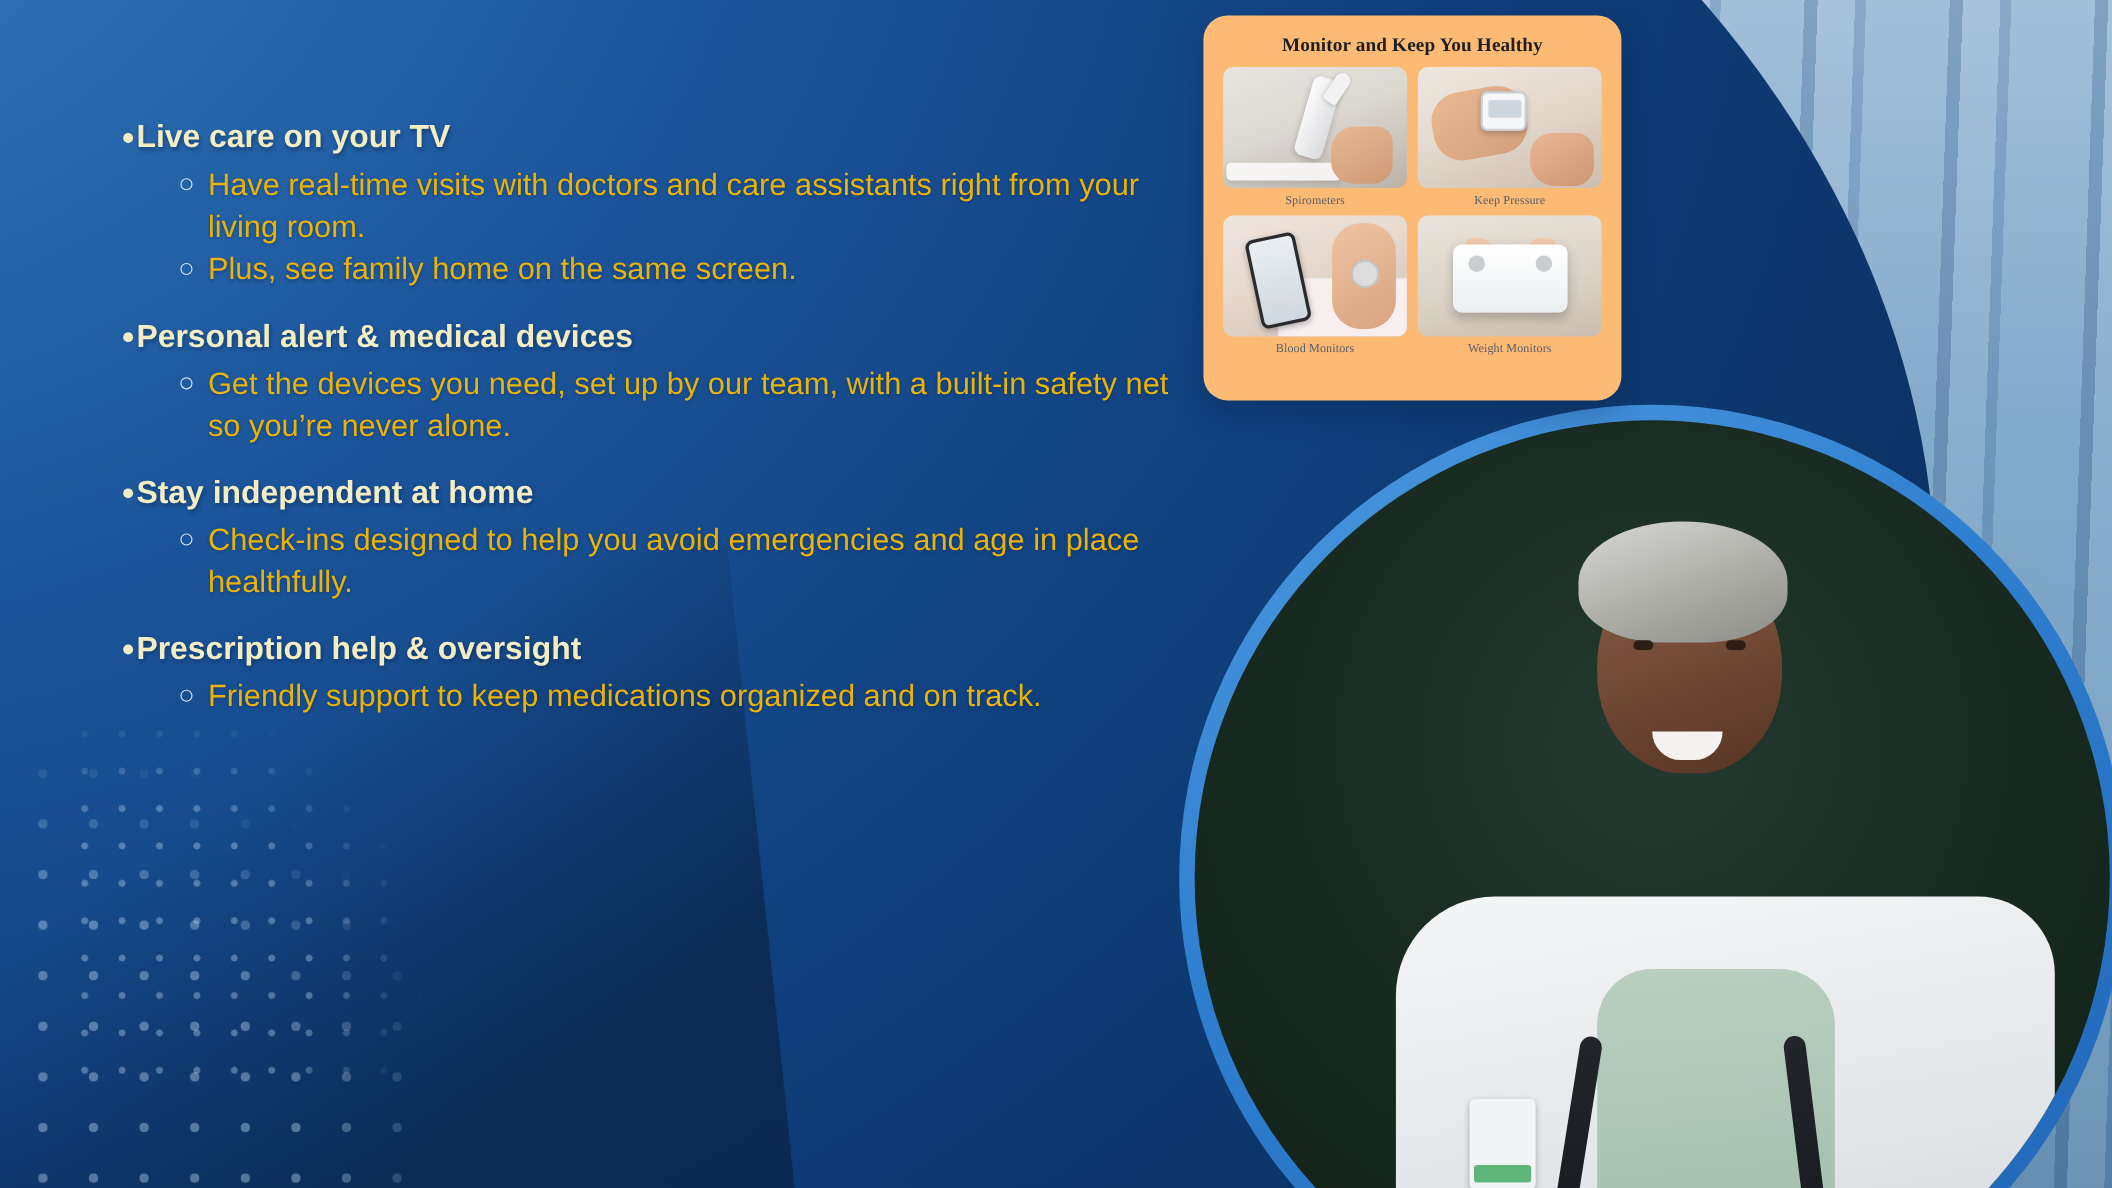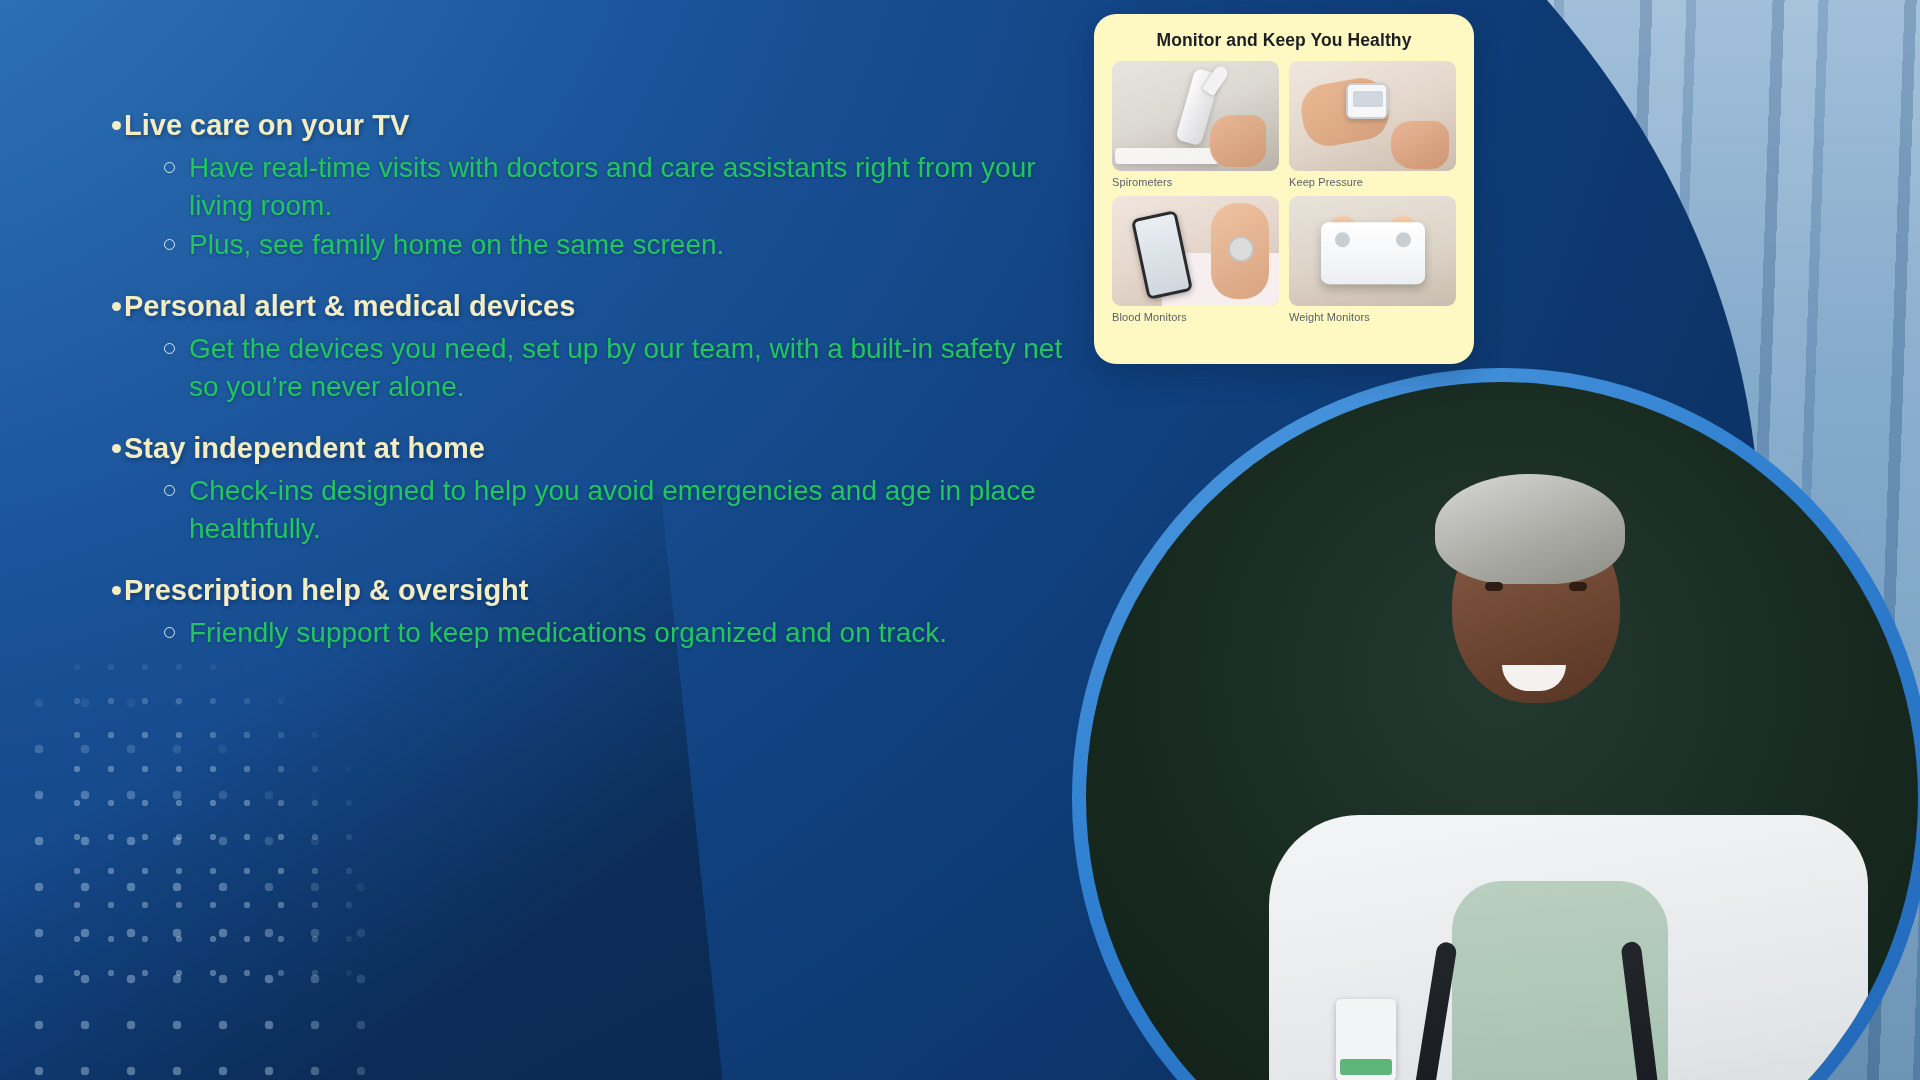--- a/index.html
+++ b/index.html
@@ -114,44 +114,45 @@
   }
   .lvl1 .bullet{
     flex:0 0 auto; width:9px; height:9px; border-radius:50%;
     background:#F3EDC4; margin-top:13px;
   }
   .sub{
     margin-top:6px; margin-left:52px;
   }
   .lvl2{
     display:flex; align-items:flex-start; gap:14px;
-    color:#22c55e; font-size:28px; font-weight:400;
+    color:#eab308; font-size:28px; font-weight:400;
     line-height:1.33; margin-top:2px;
     text-shadow:0 1px 3px rgba(0,20,50,.35);
   }
   .lvl2 .hollow{
     flex:0 0 auto; width:11px; height:11px; border-radius:50%;
     border:1.8px solid #dfe9f5; margin-top:13px; background:transparent;
   }
   .lvl2 .txt{ max-width:900px; }
 
   
   .card{
     position:absolute; left:1094px; top:14px; width:380px; height:350px;
-    background:#fef9c3; border-radius:22px;
+    background:#fdba74; border-radius:22px;
     box-shadow:0 10px 28px rgba(5,25,55,.30);
     padding:12px 18px 14px 18px;
     z-index:8;
+    font-family:Liberation Serif, serif;
   }
   .card-title{
     text-align:center; font-size:17.5px; font-weight:700; color:#1d1f23;
     letter-spacing:.1px; margin-top:4px; margin-bottom:10px;
   }
   .card-grid{
-    display:grid; grid-template-columns:1fr 1fr; gap:8px 10px;
+    display:grid; grid-template-columns:1fr 1fr; gap:8px 10px;text-align:center;
   }
   .tile{ }
   .thumb{
     width:100%; height:110px; border-radius:9px; overflow:hidden;
     position:relative; background:#d8dde3;
   }
   .tile-label{
     font-size:11px; color:#5a6068; margin-top:5px; letter-spacing:.1px;
   }
 

